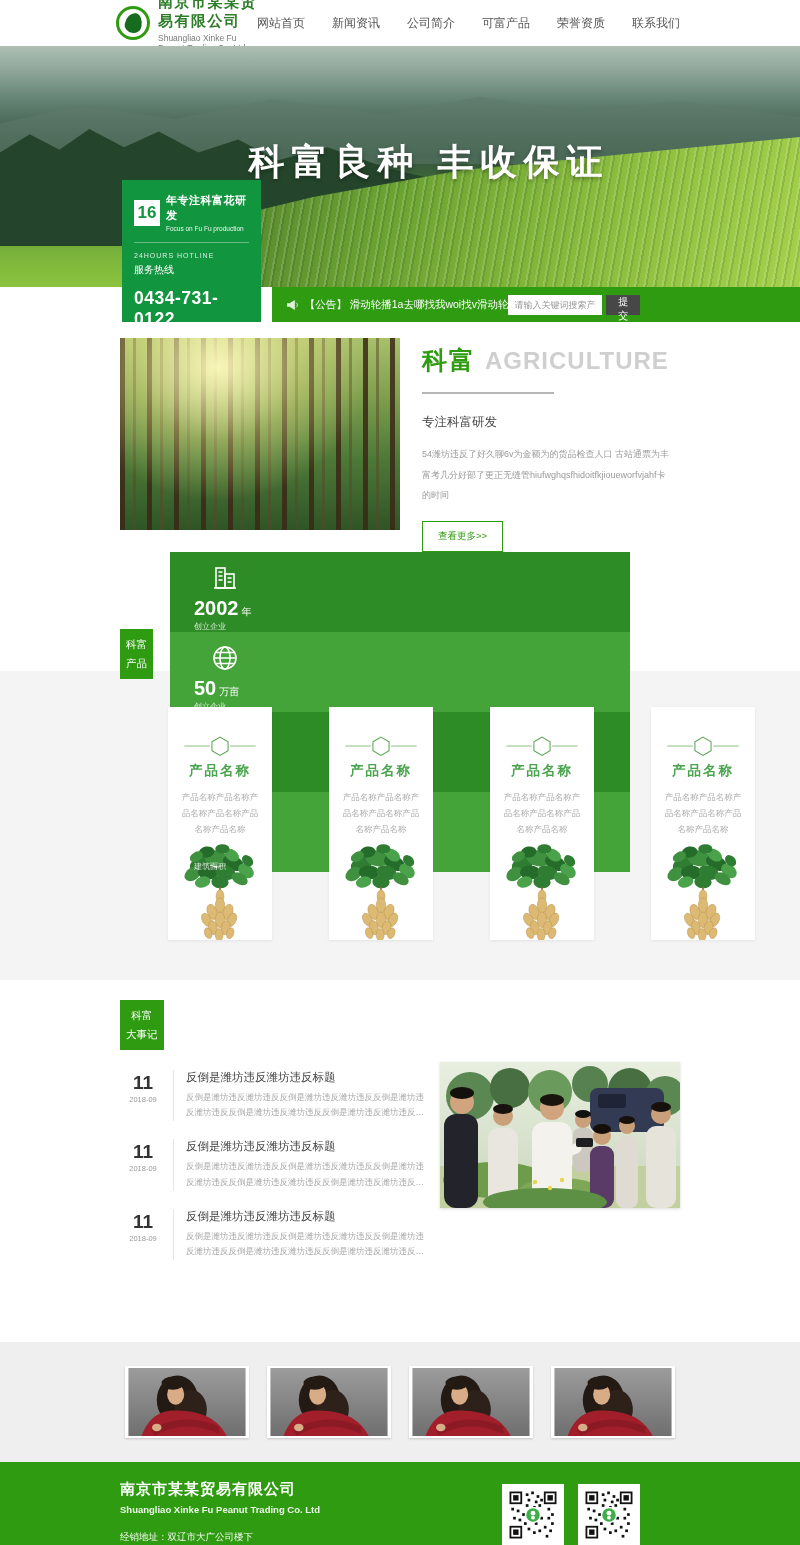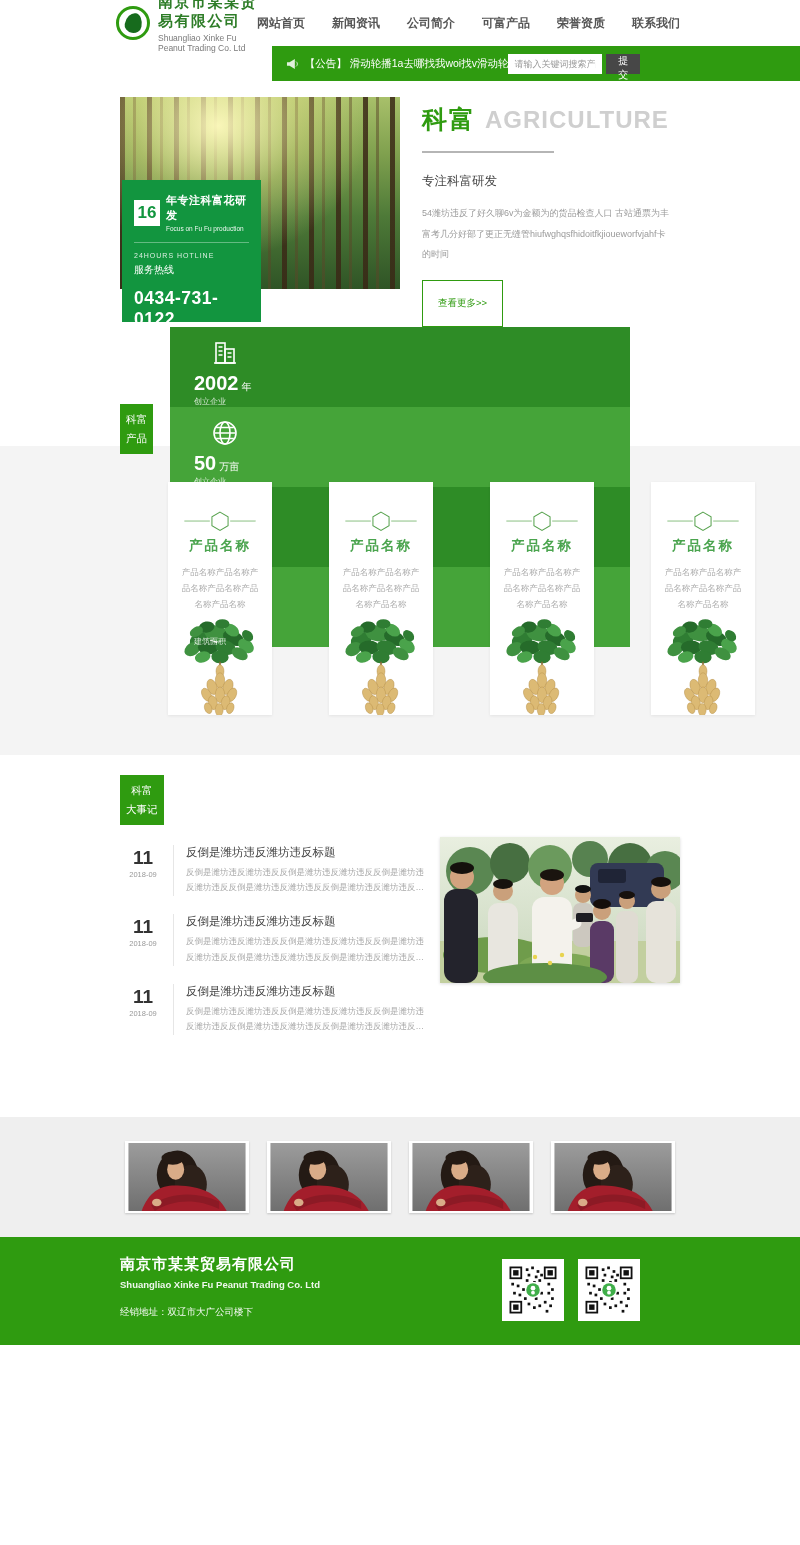--- a/index.html
+++ b/index.html
@@ -6,21 +6,21 @@
   body { width:800px; font-family:"Liberation Sans","DejaVu Sans",sans-serif; background:#fff; }
   .page { position:relative; width:800px; height:1545px; overflow:hidden; background:#fff; }
 
   
   .hdr { height:46px; display:flex; align-items:center; padding:0 120px 0 116px; }
   .logo { width:34px; height:34px; flex:none; border:3px solid #2f9b10; border-radius:50%; display:flex; align-items:center; justify-content:center; }
   .logo-leaf { width:17px; height:20px; background:#176b1d; border-radius:55% 45% 50% 50%/62% 62% 38% 38%; transform:rotate(10deg); }
   .brand-txt { margin-left:8px; }
   .brand-cn { font-family:"DejaVu Serif","Liberation Serif",serif; font-size:15px; font-weight:bold; color:#2e7d28; letter-spacing:1.5px; }
   .brand-en { font-size:8.5px; color:#7a7a7a; margin-top:2px; }
-  .nav { margin-left:auto; display:flex; gap:27px;font-weight:bold; }
+  .nav { margin-left:auto; display:flex; gap:27px; }
   .nav-item { font-size:12px; color:#555; cursor:pointer; white-space:nowrap; }
 
   
   .hero { position:relative; height:241px; overflow:hidden;
     background:linear-gradient(180deg,#aebfb4 0%,#8fa79a 10%,#6b897a 20%,#4c6a58 32%,#37553f 46%,#3f6b35 58%,#5c8f33 72%,#7ab33a 86%,#8cc43f 100%); }
   .hero-ridge { position:absolute; top:28px; left:0; width:100%; height:90px; background:#5d7a6c; opacity:.55;
     clip-path:polygon(0 55%,10% 35%,22% 50%,34% 28%,48% 45%,60% 25%,72% 42%,85% 30%,100% 48%,100% 100%,0 100%); }
   .hero-forest { position:absolute; top:70px; left:0; width:62%; height:130px; background:#24452b;
     clip-path:polygon(0 28%,6% 14%,12% 26%,18% 10%,25% 24%,32% 12%,40% 28%,48% 18%,56% 34%,66% 24%,78% 40%,100% 60%,100% 100%,0 100%); }
   .hero-field { position:absolute; right:0; bottom:0; width:78%; height:150px;
@@ -57,21 +57,21 @@
       repeating-linear-gradient(90deg, rgba(58,40,22,.85) 0 5px, transparent 5px 27px),
       repeating-linear-gradient(90deg, rgba(90,70,40,.5) 13px 16px, transparent 16px 40px),
       linear-gradient(180deg,#a8c06a 0%,#7fa04e 30%,#4e7a38 62%,#2f5426 100%); }
   .about-body { flex:1; padding:6px 0 0 22px; }
   .ab-title { display:flex; align-items:baseline; }
   .ab-cn { font-size:25px; font-weight:bold; color:#2f9b10; letter-spacing:2px; }
   .ab-en { font-size:24px; font-weight:bold; color:#cfcfcf; margin-left:9px; letter-spacing:1px; }
   .ab-rule { width:132px; height:2px; background:#b5b5b5; margin:15px 0 20px; }
   .ab-sub { font-size:12.5px; color:#444; margin-bottom:13px; }
   .ab-text { font-size:9px; color:#9a9a9a; line-height:2.3; width:250px; word-break:break-all; }
-  .ab-more { display:inline-block; margin-top:15px; border:1px solid #2f9b10; color:#2f9b10; font-size:9.5px; padding:16px 15px; cursor:pointer; background:#fff; }
+  .ab-more { display:inline-block; margin-top:15px; border:1px solid #2f9b10; color:#2f9b10; font-size:9.5px; padding:8px 15px; cursor:pointer; background:#fff; }
 
   
   .stats { display:flex; width:460px; margin-left:170px; height:72px;flex-direction:column; }
   .stat { flex:1; color:#fff; padding:11px 0 0 24px; }
   .stat:nth-child(odd) { background:#2e8c26; }
   .stat:nth-child(even) { background:#45a439; }
   .stat-icn { height:34px; padding-left:16px; }
   .stat-num { font-size:20px; font-weight:bold; line-height:1.1; }
   .stat-unit { font-size:10px; font-weight:normal; margin-left:3px; }
   .stat-lbl { font-size:8px; opacity:.8; margin-top:2px; }
@@ -293,20 +293,26 @@
       <div class="nav-item">网站首页</div>
       <div class="nav-item">新闻资讯</div>
       <div class="nav-item">公司简介</div>
       <div class="nav-item">可富产品</div>
       <div class="nav-item">荣誉资质</div>
       <div class="nav-item">联系我们</div>
     </div>
   </div>
 
   
+  <div class="hero">
+    <div class="hero-ridge"></div>
+    <div class="hero-forest"></div>
+    <div class="hero-field"></div>
+    <div class="hero-title">科富良种  丰收保证</div>
+  </div>
 
   
   <div class="hotline">
     <div class="hl-top">
       <div class="hl-16">16</div>
       <div class="hl-tt">
         <div class="hl-cn">年专注科富花研发</div>
         <div class="hl-en">Focus on Fu Fu production</div>
       </div>
     </div>

